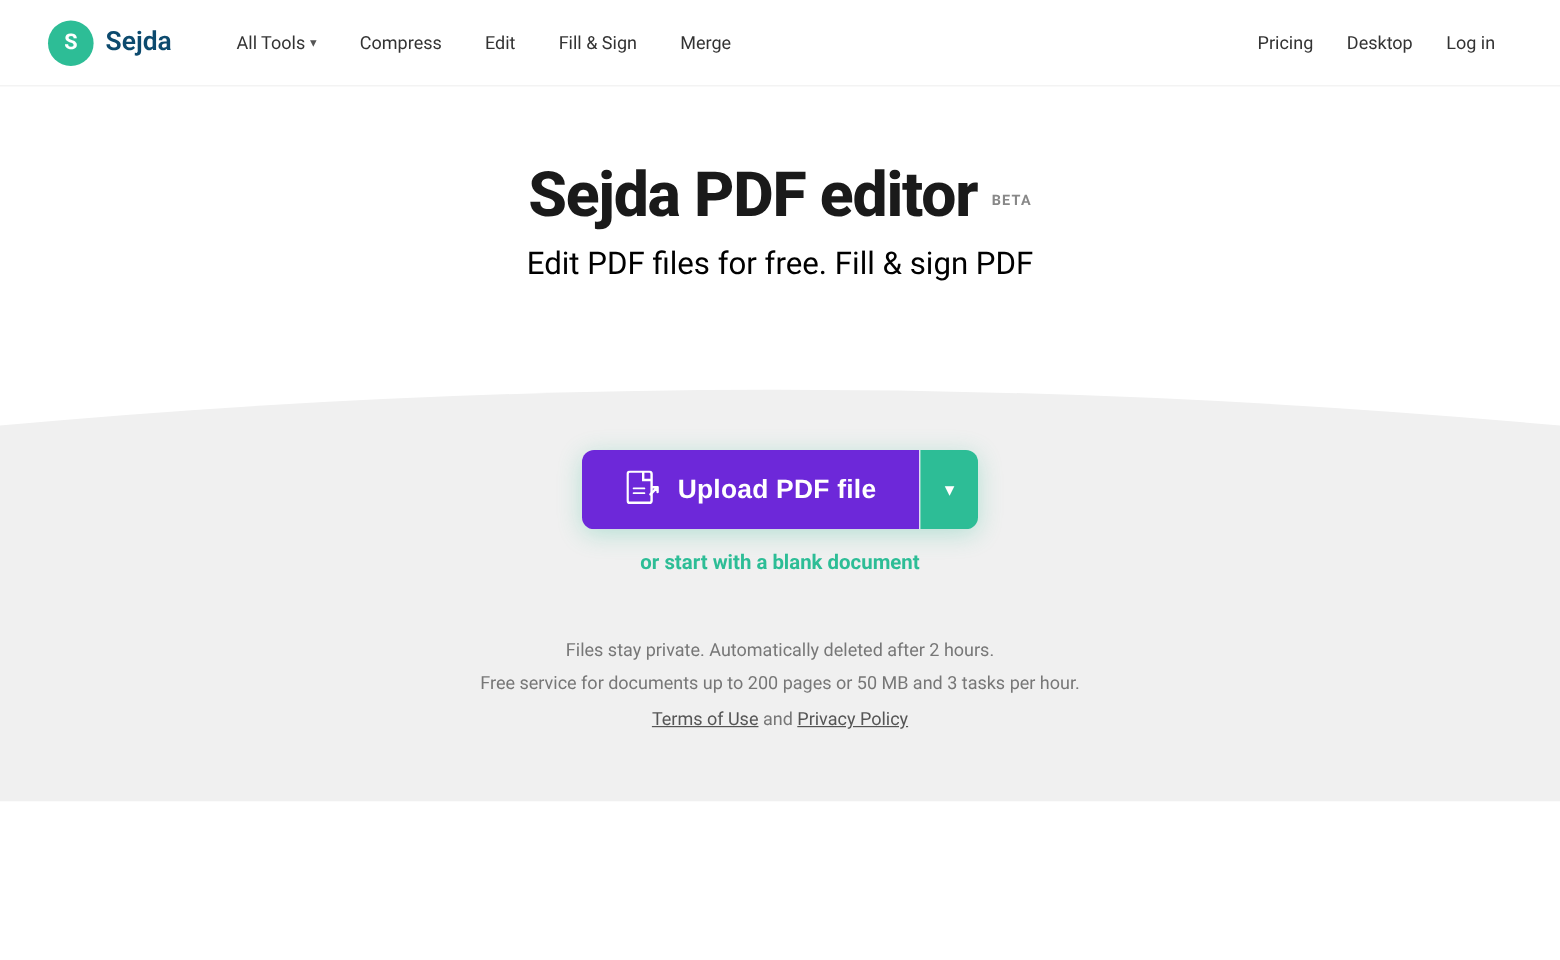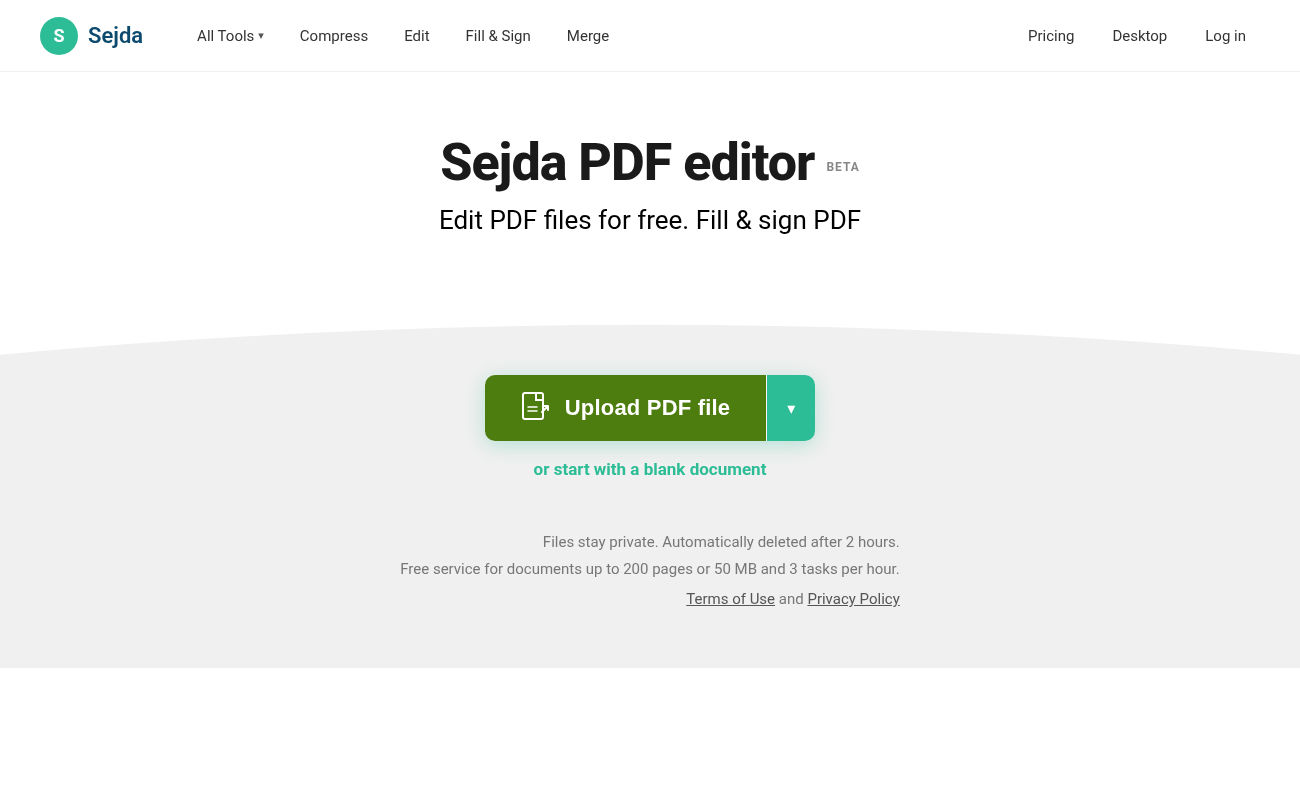--- a/index.html
+++ b/index.html
@@ -73,21 +73,21 @@
     }
 
     .nav-chevron {
       font-size: 11px;
       color: #555;
     }
 
     .nav-right {
       display: flex;
       align-items: center;
-      gap: 10px;
+      gap: 0;
     }
 
     .nav-right .nav-item {
       font-size: 15px;
       color: #333;
     }
 
     
     .main-content {
       display: flex;
@@ -162,21 +162,21 @@
     
     .upload-btn-wrapper {
       display: flex;
       align-items: stretch;
       border-radius: 10px;
       overflow: hidden;
       box-shadow: 0 4px 20px rgba(45, 189, 150, 0.3);
     }
 
     .upload-btn-main {
-      background: #4d7c0f;
+      background: #6d28d9;
       color: white;
       border: none;
       padding: 18px 36px;
       font-size: 22px;
       font-weight: 700;
       cursor: pointer;
       display: flex;
       align-items: center;
       gap: 14px;
       letter-spacing: 0.2px;
@@ -212,21 +212,21 @@
       font-size: 17px;
       color: #2dbd96;
       cursor: pointer;
       font-weight: 700;
       text-decoration: none;
     }
 
     
     .info-section {
       margin-top: 50px;
-      text-align: right;
+      text-align: center;
     }
 
     .info-line {
       font-size: 15px;
       color: #777;
       line-height: 1.8;
     }
 
     .info-links {
       margin-top: 7px;

